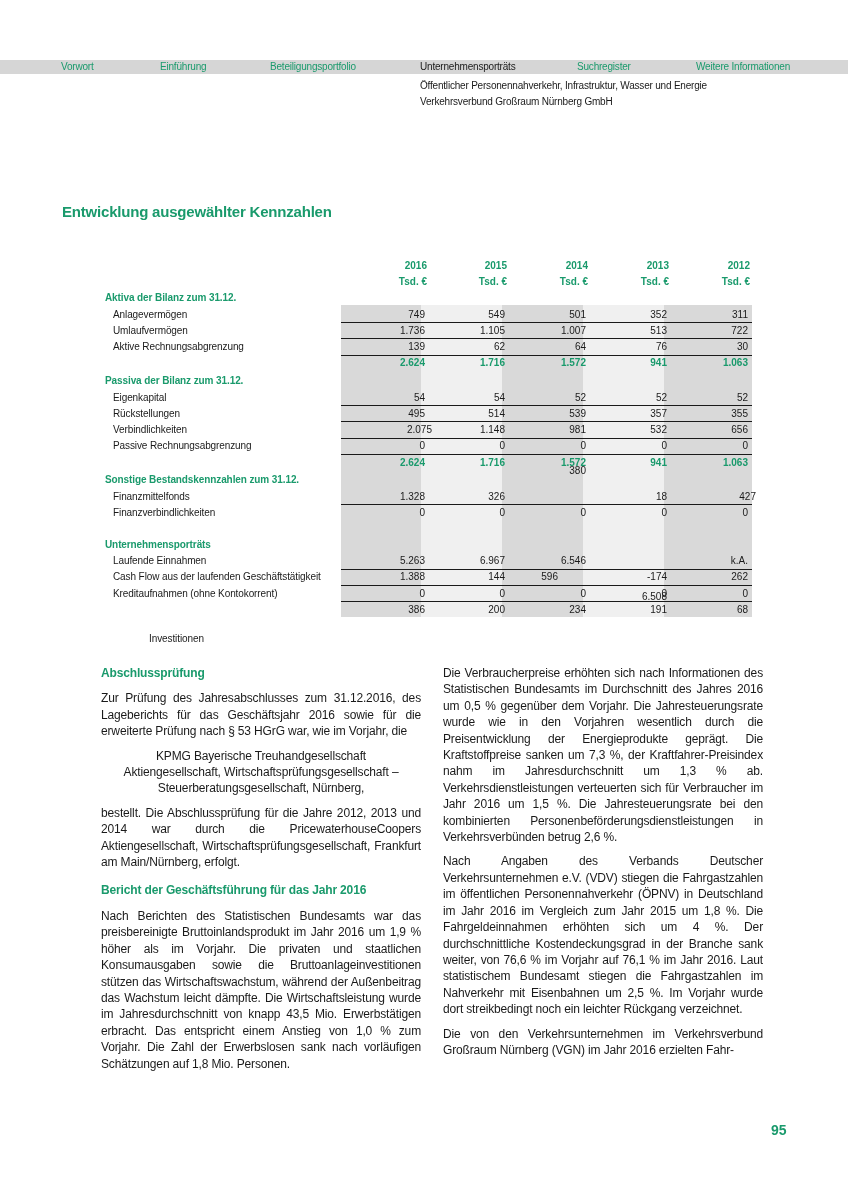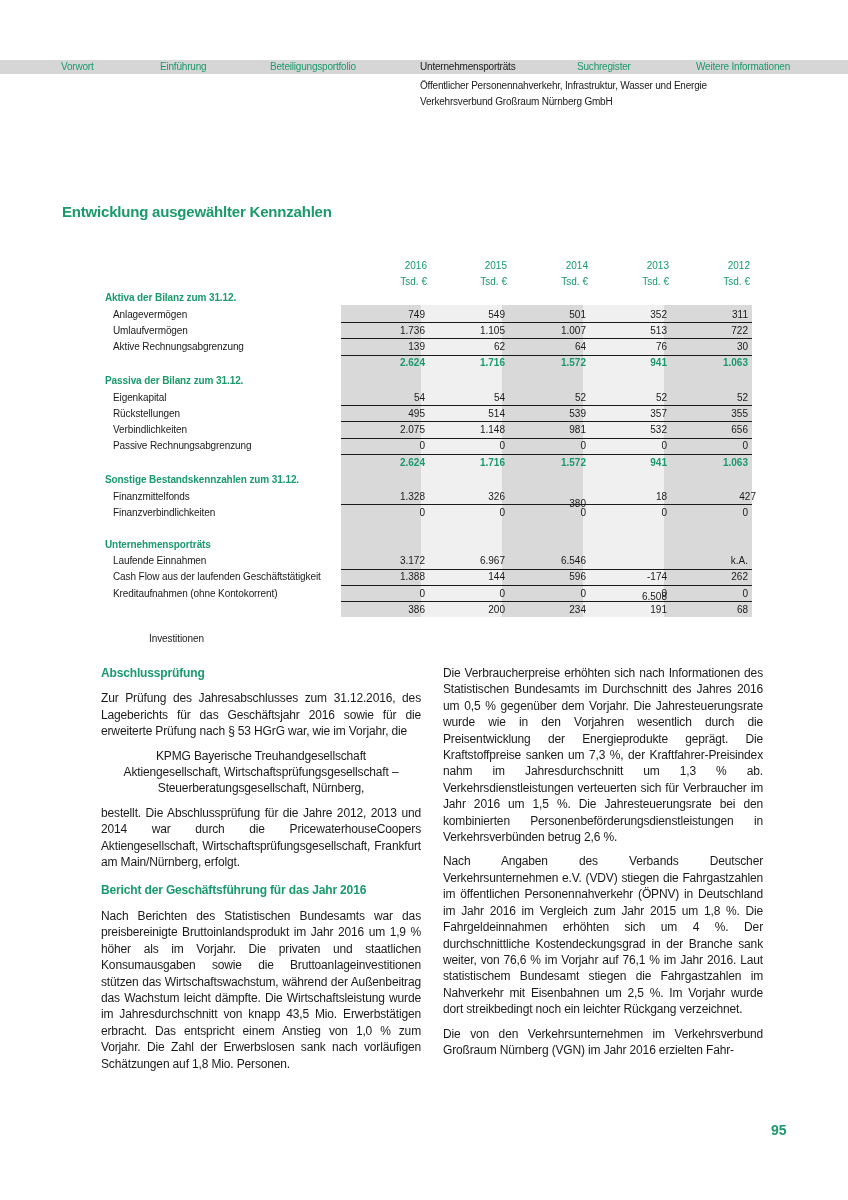--- a/index.html
+++ b/index.html
@@ -11,21 +11,21 @@
               color: #1a9a6c; white-space: nowrap; letter-spacing: -0.2px; }
   .nav-item.active { color: #1a1a1a; }
   .breadcrumb { position: absolute; left: 420px; font-size: 10px; color: #1a1a1a;
                 letter-spacing: -0.2px; white-space: nowrap; }
   .section-title { position: absolute; left: 62px; top: 203px; font-size: 15px;
                    font-weight: bold; color: #1a9a6c; letter-spacing: -0.2px; }
   .col-bg { position: absolute; top: 305px; height: 312px; width: 88px; }
   .col-bg.dark { background: #d9d9d9; }
   .col-bg.light { background: #f0f0f0; }
   .year-head { position: absolute; width: 88px; text-align: right; font-size: 10px;
-               font-weight: normal; color: #1a9a6c; }
+               font-weight: bold; color: #1a9a6c; }
   .row-label { position: absolute; left: 113px; font-size: 10px; color: #1a1a1a;
                white-space: nowrap; letter-spacing: -0.1px; }
   .group-label { position: absolute; left: 105px; font-size: 10px; font-weight: bold;
                  color: #1a9a6c; white-space: nowrap; letter-spacing: -0.1px; }
   .cell { position: absolute; width: 84px; text-align: right; font-size: 10px;
           color: #1a1a1a; height: 14px; line-height: 14px; }
   .cell.sum { color: #1a9a6c; font-weight: bold; }
   .rule { position: absolute; width: 88px; height: 0; border-top: 1.5px solid #1a1a1a; }
   .body-col { position: absolute; width: 320px; font-size: 12px; line-height: 16.4px;
               text-align: justify; color: #1a1a1a; letter-spacing: -0.15px; }
@@ -124,21 +124,21 @@
     <div class="rule" style="left: 341px; top: 421.3px;"></div>
     <div class="cell" style="left: 421px; top: 406.8px;">514</div>
     <div class="rule" style="left: 421px; top: 421.3px;"></div>
     <div class="cell" style="left: 502px; top: 406.8px;">539</div>
     <div class="rule" style="left: 502px; top: 421.3px;"></div>
     <div class="cell" style="left: 583px; top: 406.8px;">357</div>
     <div class="rule" style="left: 583px; top: 421.3px;"></div>
     <div class="cell" style="left: 664px; top: 406.8px;">355</div>
     <div class="rule" style="left: 664px; top: 421.3px;"></div>
     <div class="row-label" style="top: 424.1px;">Verbindlichkeiten</div>
-    <div class="cell" style="left: 341px; top: 423.1px;">2.075</div>
+    <div class="cell" style="left: 348px; top: 423.1px;">2.075</div>
     <div class="rule" style="left: 341px; top: 437.6px;"></div>
     <div class="cell" style="left: 421px; top: 423.1px;">1.148</div>
     <div class="rule" style="left: 421px; top: 437.6px;"></div>
     <div class="cell" style="left: 502px; top: 423.1px;">981</div>
     <div class="rule" style="left: 502px; top: 437.6px;"></div>
     <div class="cell" style="left: 583px; top: 423.1px;">532</div>
     <div class="rule" style="left: 583px; top: 437.6px;"></div>
     <div class="cell" style="left: 664px; top: 423.1px;">656</div>
     <div class="rule" style="left: 664px; top: 437.6px;"></div>
     <div class="row-label" style="top: 440.4px;">Passive Rechnungsabgrenzung</div>
@@ -156,50 +156,50 @@
     <div class="cell sum" style="left: 421px; top: 455.7px;">1.716</div>
     <div class="cell sum" style="left: 502px; top: 455.7px;">1.572</div>
     <div class="cell sum" style="left: 583px; top: 455.7px;">941</div>
     <div class="cell sum" style="left: 664px; top: 455.7px;">1.063</div>
     <div class="group-label" style="top: 474px;">Sonstige Bestandskennzahlen zum 31.12.</div>
     <div class="row-label" style="top: 490.5px;">Finanzmittelfonds</div>
     <div class="cell" style="left: 341px; top: 489.5px;">1.328</div>
     <div class="rule" style="left: 341px; top: 504px;"></div>
     <div class="cell" style="left: 421px; top: 489.5px;">326</div>
     <div class="rule" style="left: 421px; top: 504px;"></div>
-    <div class="cell" style="left: 502px; top: 497px;">380</div>
+    <div class="cell" style="left: 502px; top: 464px;">380</div>
     <div class="rule" style="left: 502px; top: 504px;"></div>
     <div class="cell" style="left: 583px; top: 489.5px;">18</div>
     <div class="rule" style="left: 583px; top: 504px;"></div>
     <div class="cell" style="left: 664px; top: 489.5px; margin-left: 8px;">427</div>
     <div class="rule" style="left: 664px; top: 504px;"></div>
     <div class="row-label" style="top: 506.8px;">Finanzverbindlichkeiten</div>
     <div class="cell" style="left: 341px; top: 505.8px;">0</div>
     <div class="cell" style="left: 421px; top: 505.8px;">0</div>
     <div class="cell" style="left: 502px; top: 505.8px;">0</div>
     <div class="cell" style="left: 583px; top: 505.8px;">0</div>
     <div class="cell" style="left: 664px; top: 505.8px;">0</div>
     <div class="group-label" style="top: 539px;">Unternehmensporträts</div>
     <div class="row-label" style="top: 555px;">Laufende Einnahmen</div>
-    <div class="cell" style="left: 341px; top: 554px;">3.172</div>
+    <div class="cell" style="left: 341px; top: 554px;">5.263</div>
     <div class="rule" style="left: 341px; top: 568.5px;"></div>
     <div class="cell" style="left: 421px; top: 554px;">6.967</div>
     <div class="rule" style="left: 421px; top: 568.5px;"></div>
     <div class="cell" style="left: 502px; top: 554px;">6.546</div>
     <div class="rule" style="left: 502px; top: 568.5px;"></div>
     <div class="cell" style="left: 583px; top: 554px; margin-top: 36px;">6.508</div>
     <div class="rule" style="left: 583px; top: 568.5px;"></div>
     <div class="cell" style="left: 664px; top: 554px;">k.A.</div>
     <div class="rule" style="left: 664px; top: 568.5px;"></div>
     <div class="row-label" style="top: 571.3px;">Cash Flow aus der laufenden Geschäftstätigkeit</div>
     <div class="cell" style="left: 341px; top: 570.3px;">1.388</div>
     <div class="rule" style="left: 341px; top: 584.8px;"></div>
     <div class="cell" style="left: 421px; top: 570.3px;">144</div>
     <div class="rule" style="left: 421px; top: 584.8px;"></div>
-    <div class="cell" style="left: 502px; top: 570.3px;">596</div>
+    <div class="cell" style="left: 474px; top: 570.3px;">596</div>
     <div class="rule" style="left: 502px; top: 584.8px;"></div>
     <div class="cell" style="left: 583px; top: 570.3px;">-174</div>
     <div class="rule" style="left: 583px; top: 584.8px;"></div>
     <div class="cell" style="left: 664px; top: 570.3px;">262</div>
     <div class="rule" style="left: 664px; top: 584.8px;"></div>
     <div class="row-label" style="top: 587.6px;">Kreditaufnahmen (ohne Kontokorrent)</div>
     <div class="cell" style="left: 341px; top: 586.6px;">0</div>
     <div class="rule" style="left: 341px; top: 601.1px;"></div>
     <div class="cell" style="left: 421px; top: 586.6px;">0</div>
     <div class="rule" style="left: 421px; top: 601.1px;"></div>

